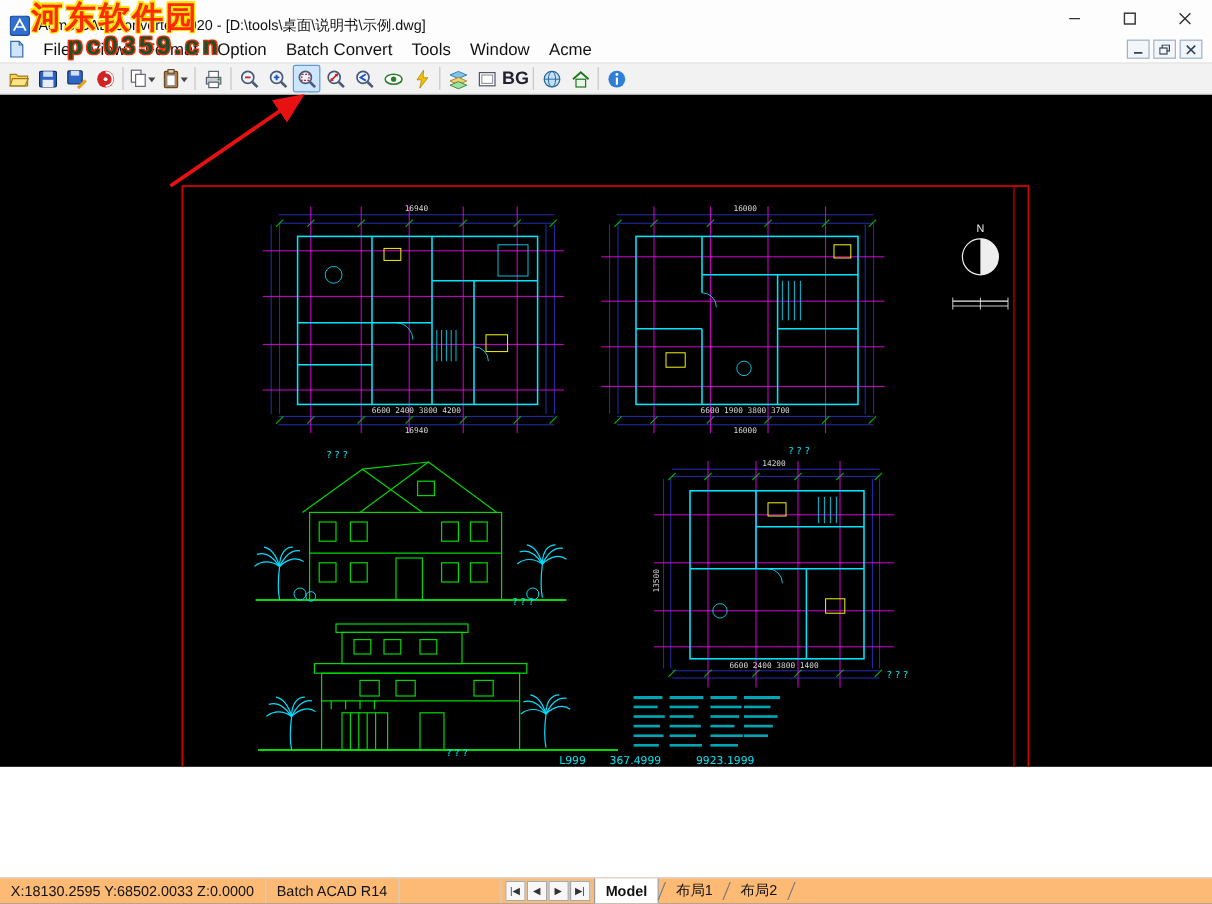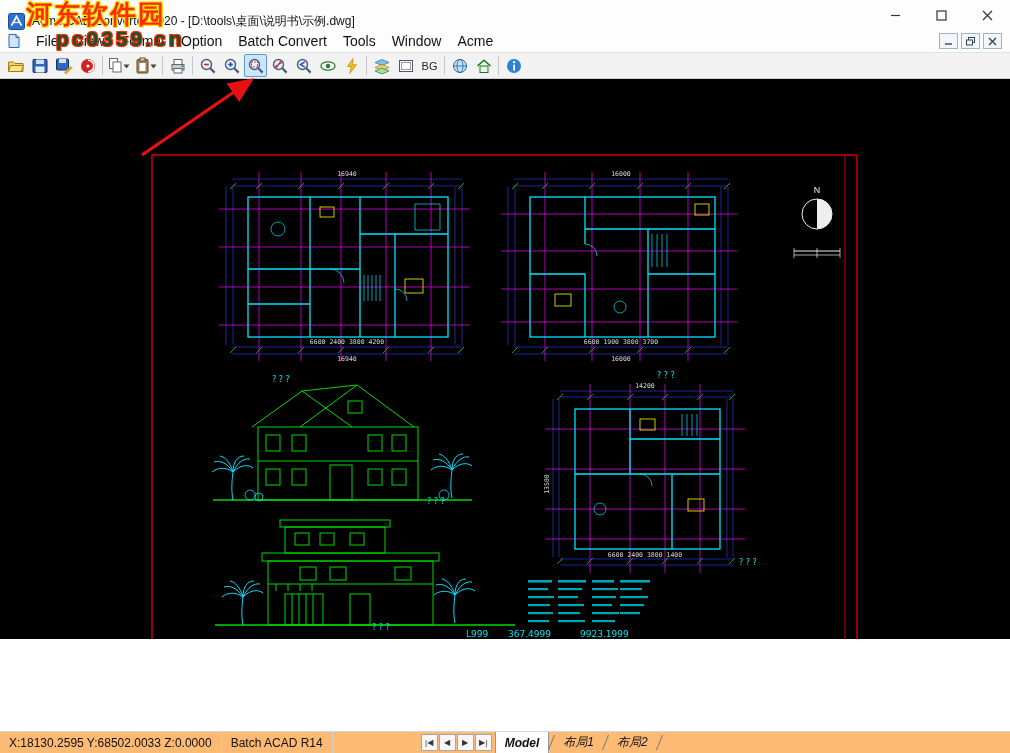--- a/index.html
+++ b/index.html
@@ -21,36 +21,36 @@
   .mdi-btn { width: 19px; height: 16px; border: 1px solid #9fb3c8; background: #f2f6fa; display: flex; align-items: center; justify-content: center; }
 
   
   .toolbar { height: 27px; background: #f2f2f2; border-top: 1px solid #e3e3e3; border-bottom: 1px solid #cfcfcf;
              display: flex; align-items: center; padding: 0 4px; gap: 1px; }
   .tbtn { width: 23px; height: 23px; display: flex; align-items: center; justify-content: center;
           border: 1px solid transparent; border-radius: 2px; }
   .tbtn.wide { width: 26px; }
   .tbtn.active { background: #cce6ff; border-color: #5e9ad0; }
   .tsep { width: 1px; height: 19px; background: #c6c6c6; margin: 0 2px; flex: 0 0 auto; }
-  .bg-label { font-size: 11px; font-weight: normal; color: #223; }
+  .bg-label { font-size: 15px; font-weight: bold; color: #223; }
 
   
   .canvas { position: absolute; left: 0; top: 79px; width: 1010px; height: 560px; background: #000; overflow: hidden; cursor: crosshair; }
   .dimtext { fill: #d9d9d9; font-size: 6.5px; font-family: "DejaVu Sans Mono", monospace; }
   .cyantext { fill: #00e4ee; font-family: "DejaVu Sans", sans-serif; }
 
   
   .bottombar { position: absolute; left: 0; bottom: 0; width: 1010px; height: 22px; background: #fdba74;
                border-top: 1px solid #d8d8d8; display: flex; align-items: center; font-size: 12px; color: #111; }
   .sb-cell { height: 100%; display: flex; align-items: center; padding: 0 9px; border-right: 1px solid #d0d0d0; white-space: nowrap; }
   .sb-spacer { width: 85px; height: 100%; border-right: 1px solid #d0d0d0; }
   .sheet-nav { display: flex; align-items: center; gap: 1px; padding: 0 3px; height: 100%; }
   .nav-btn { width: 17px; height: 17px; border: 1px solid #a8a8a8; background: #f7f7f7; display: flex;
              align-items: center; justify-content: center; font-size: 8px; color: #333; }
-  .tabs { display: flex; align-items: center; height: 100%; font-style: italic; }
+  .tabs { display: flex; align-items: center; height: 100%; }
   .tab { padding: 0 9px; height: 100%; display: flex; align-items: center; }
   .tab.selected { font-weight: bold; background: #fff; border-left: 1px solid #999; border-right: 1px solid #999; }
   .tabslash { width: 1px; height: 15px; background: #777; transform: skewX(-22deg); margin: 0 2px; }
 
   
   .watermark { position: absolute; top: 1px; left: 26px; z-index: 50; line-height: 1.02; pointer-events: none;
                font-weight: bold; }
   .wm1 { font-size: 26px; color: #ff2a00; letter-spacing: 2px;
          text-shadow: 1px 1px 0 #ffe400, -1px -1px 0 #ffe400, 1px -1px 0 #ffe400, -1px 1px 0 #ffe400; }
   .wm2 { font-size: 21px; color: #14532d; letter-spacing: 3px; margin-left: 30px;

